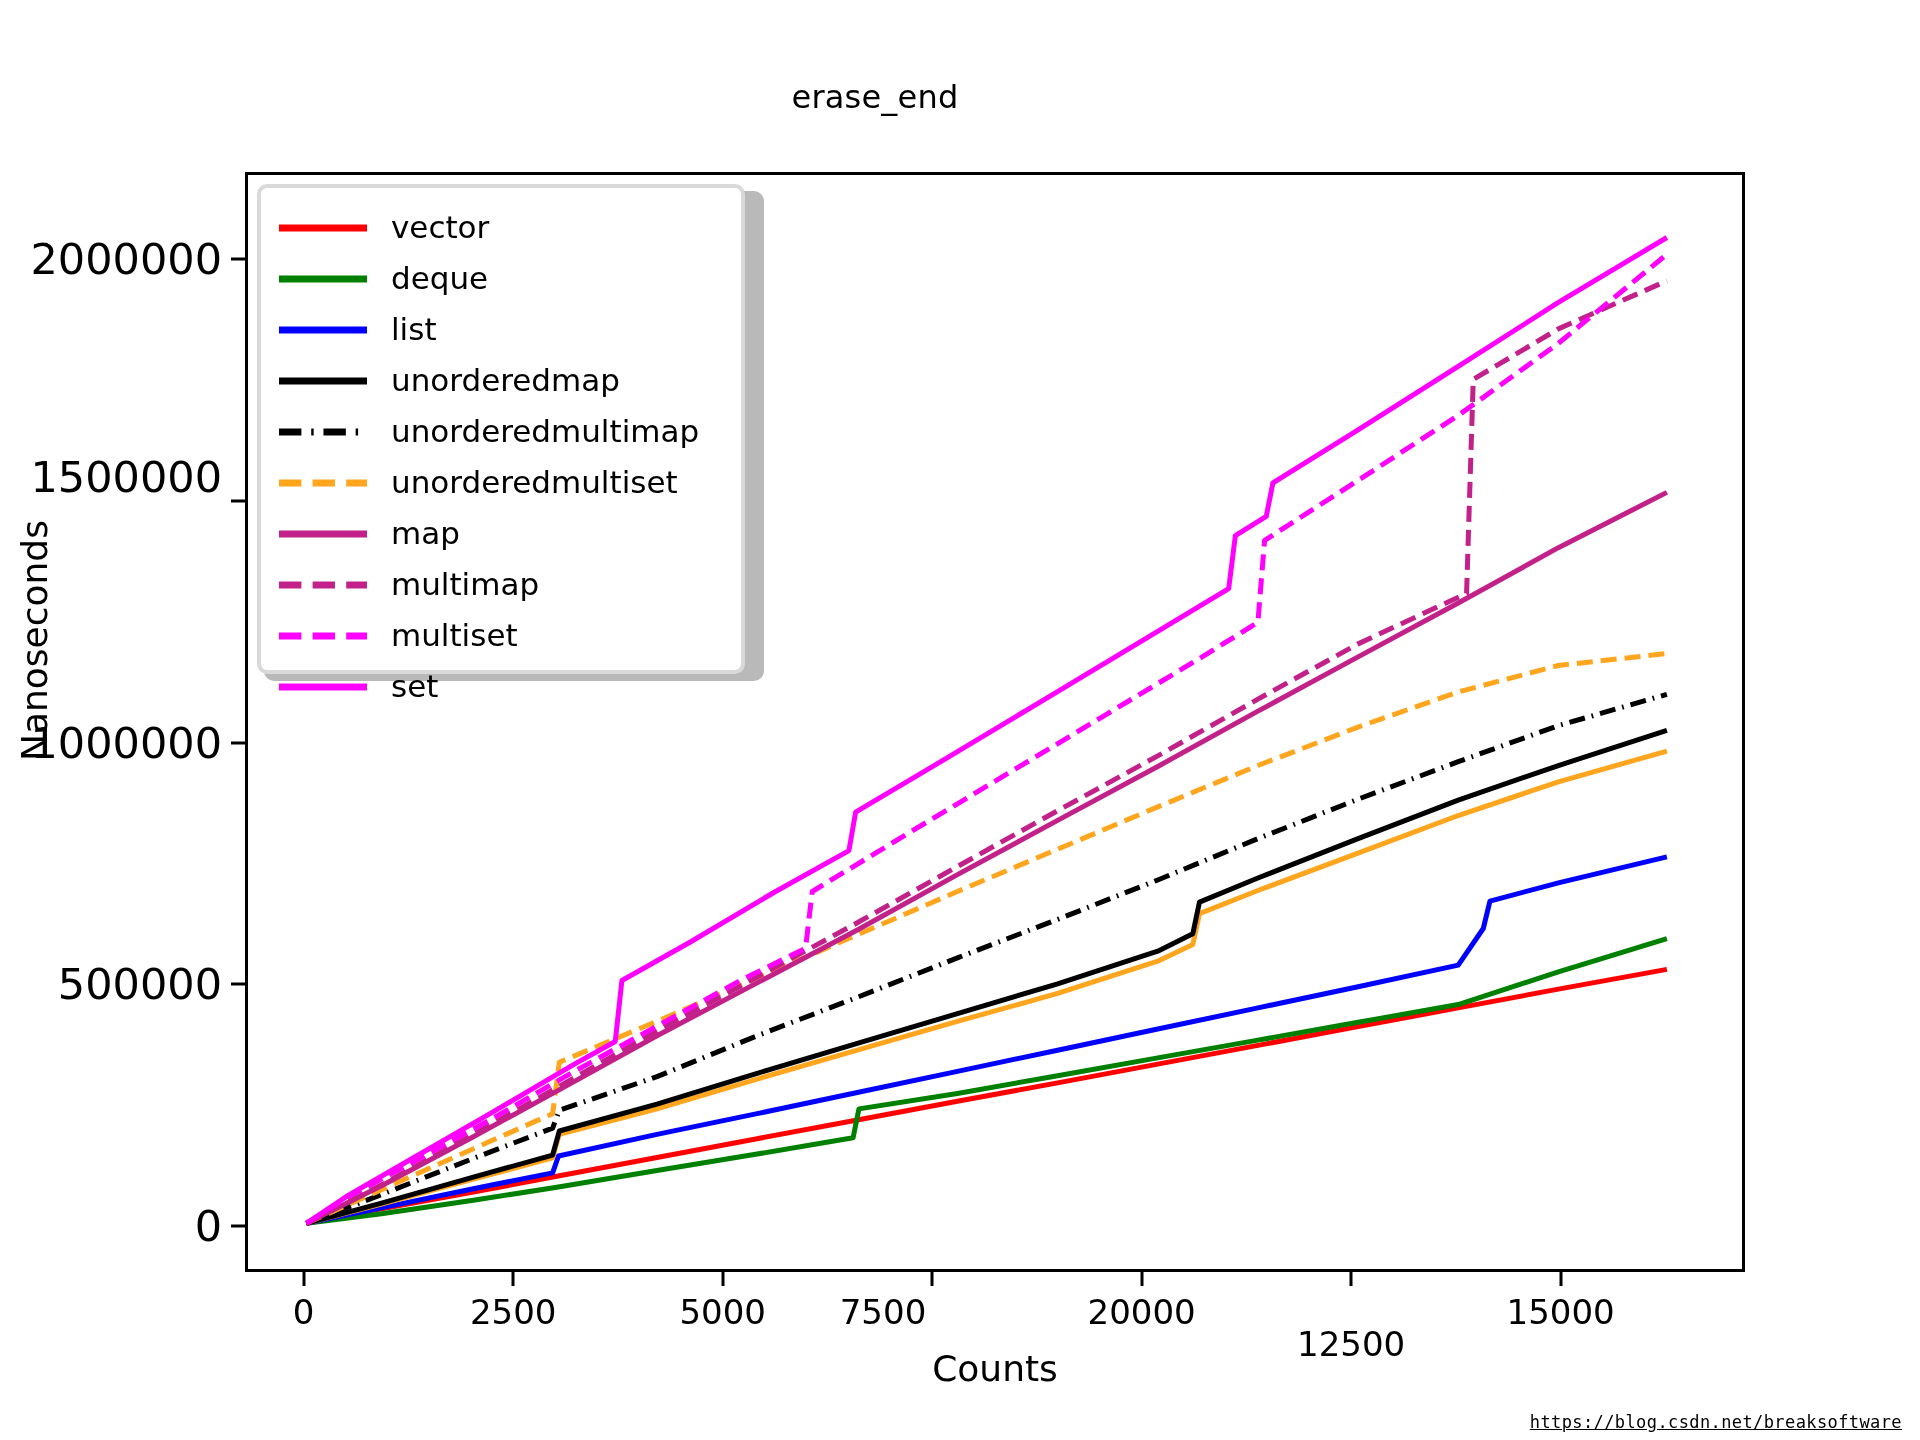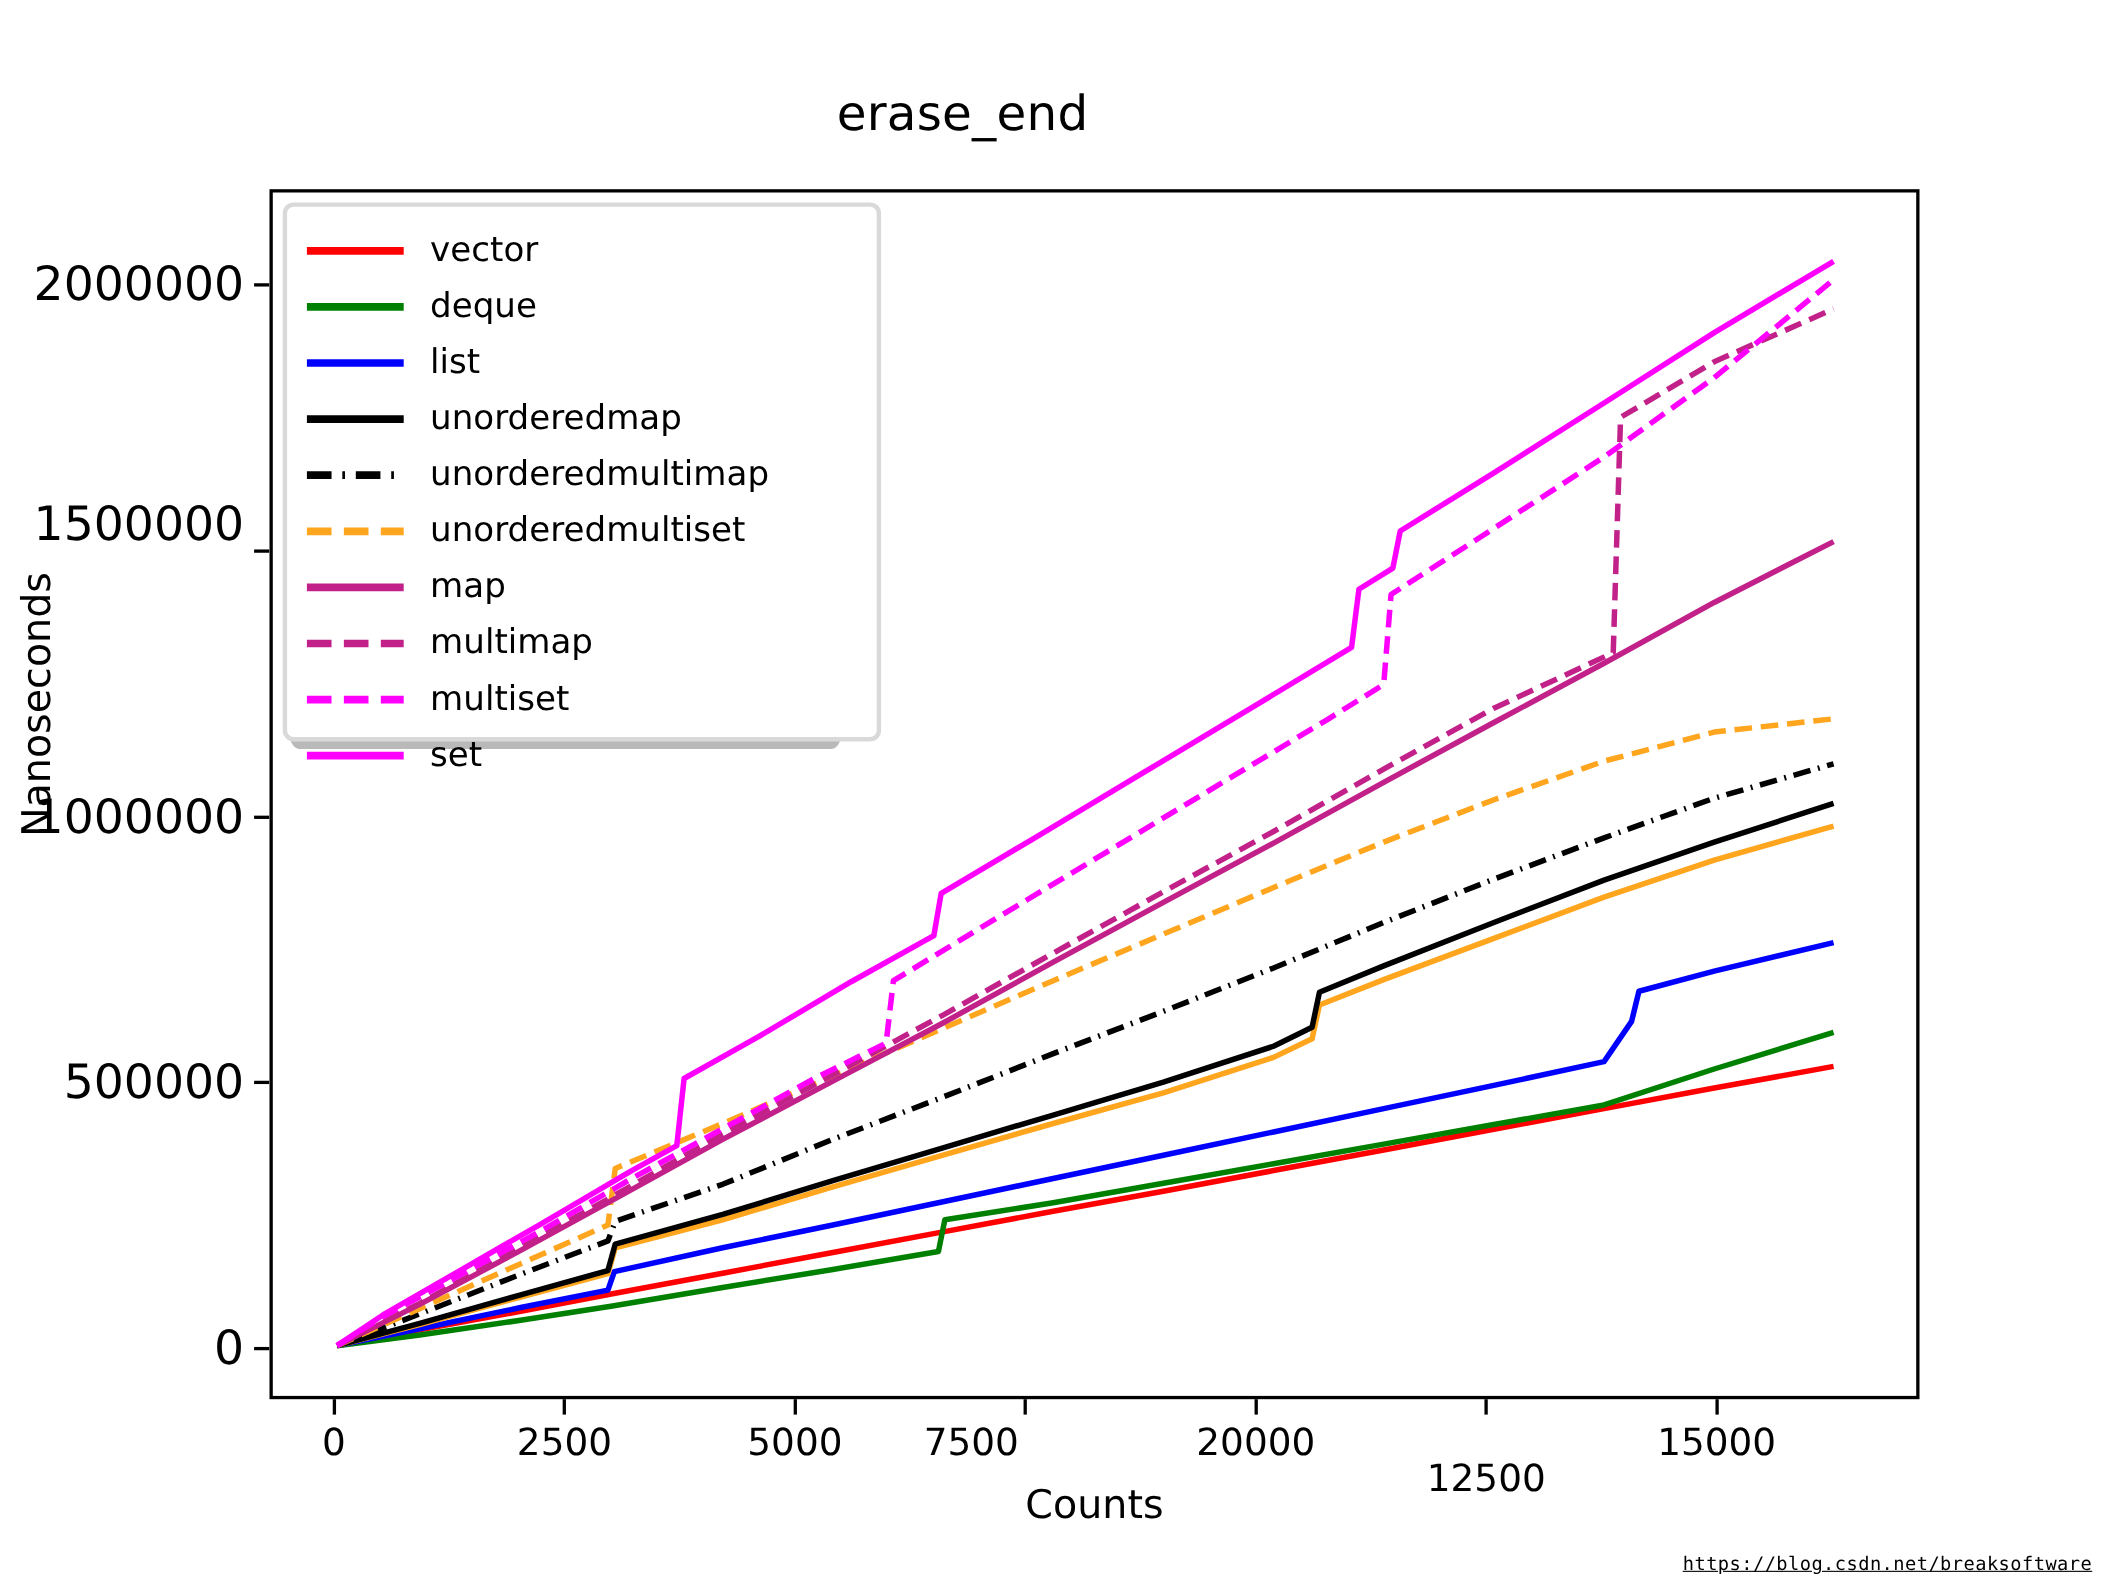--- a/index.html
+++ b/index.html
@@ -4,21 +4,21 @@
 <style>
   html,body{margin:0;padding:0;background:#ffffff;}
   body{width:1920px;height:1440px;font-family:"DejaVu Sans",sans-serif;overflow:hidden;position:relative;}
 
   
   #figure{position:absolute;left:0;top:0;width:1920px;height:1440px;background:#fff;}
 
   
   #chart-title{
     position:absolute;left:0;top:78px;width:1750px;text-align:center;
-    font-size:44px;color:#000;font-family:"DejaVu Sans",sans-serif;letter-spacing:.2px;
+    font-size:32px;color:#000;font-family:"DejaVu Sans",sans-serif;letter-spacing:.2px;
   }
 
   
   #plot-frame{
     position:absolute;left:245px;top:172px;width:1500px;height:1100px;
     border:3px solid #000;box-sizing:border-box;background:#fff;
   }
   #plot-clip{position:absolute;left:0;top:0;width:100%;height:100%;overflow:hidden;}
   #lines-svg{position:absolute;left:0;top:0;width:100%;height:100%;}
 
@@ -45,21 +45,21 @@
     position:absolute;left:245px;top:1348px;width:1500px;text-align:center;
     font-size:36px;color:#000;font-family:"DejaVu Sans",sans-serif;
   }
 
   
   #legend-shadow{
     position:absolute;left:264px;top:191px;width:500px;height:490px;
     background:#808080;border-radius:10px;opacity:.55;
   }
   #legend{
-    position:absolute;left:257px;top:184px;width:544px;height:490px;
+    position:absolute;left:257px;top:184px;width:488px;height:490px;
     background:#fff;border:4px solid #d9d9d9;border-radius:10px;box-sizing:border-box;
     padding:14px 0 0 0;
   }
   .legend-row{display:flex;align-items:center;height:51px;padding-left:16px;}
   .legend-swatch{width:92px;height:30px;flex:0 0 92px;margin-right:22px;position:relative;}
   .legend-swatch svg{position:absolute;left:0;top:0;}
   .legend-text{font-size:31px;color:#000;white-space:nowrap;font-family:"DejaVu Sans",sans-serif;line-height:1;}
 
   
   #watermark{

